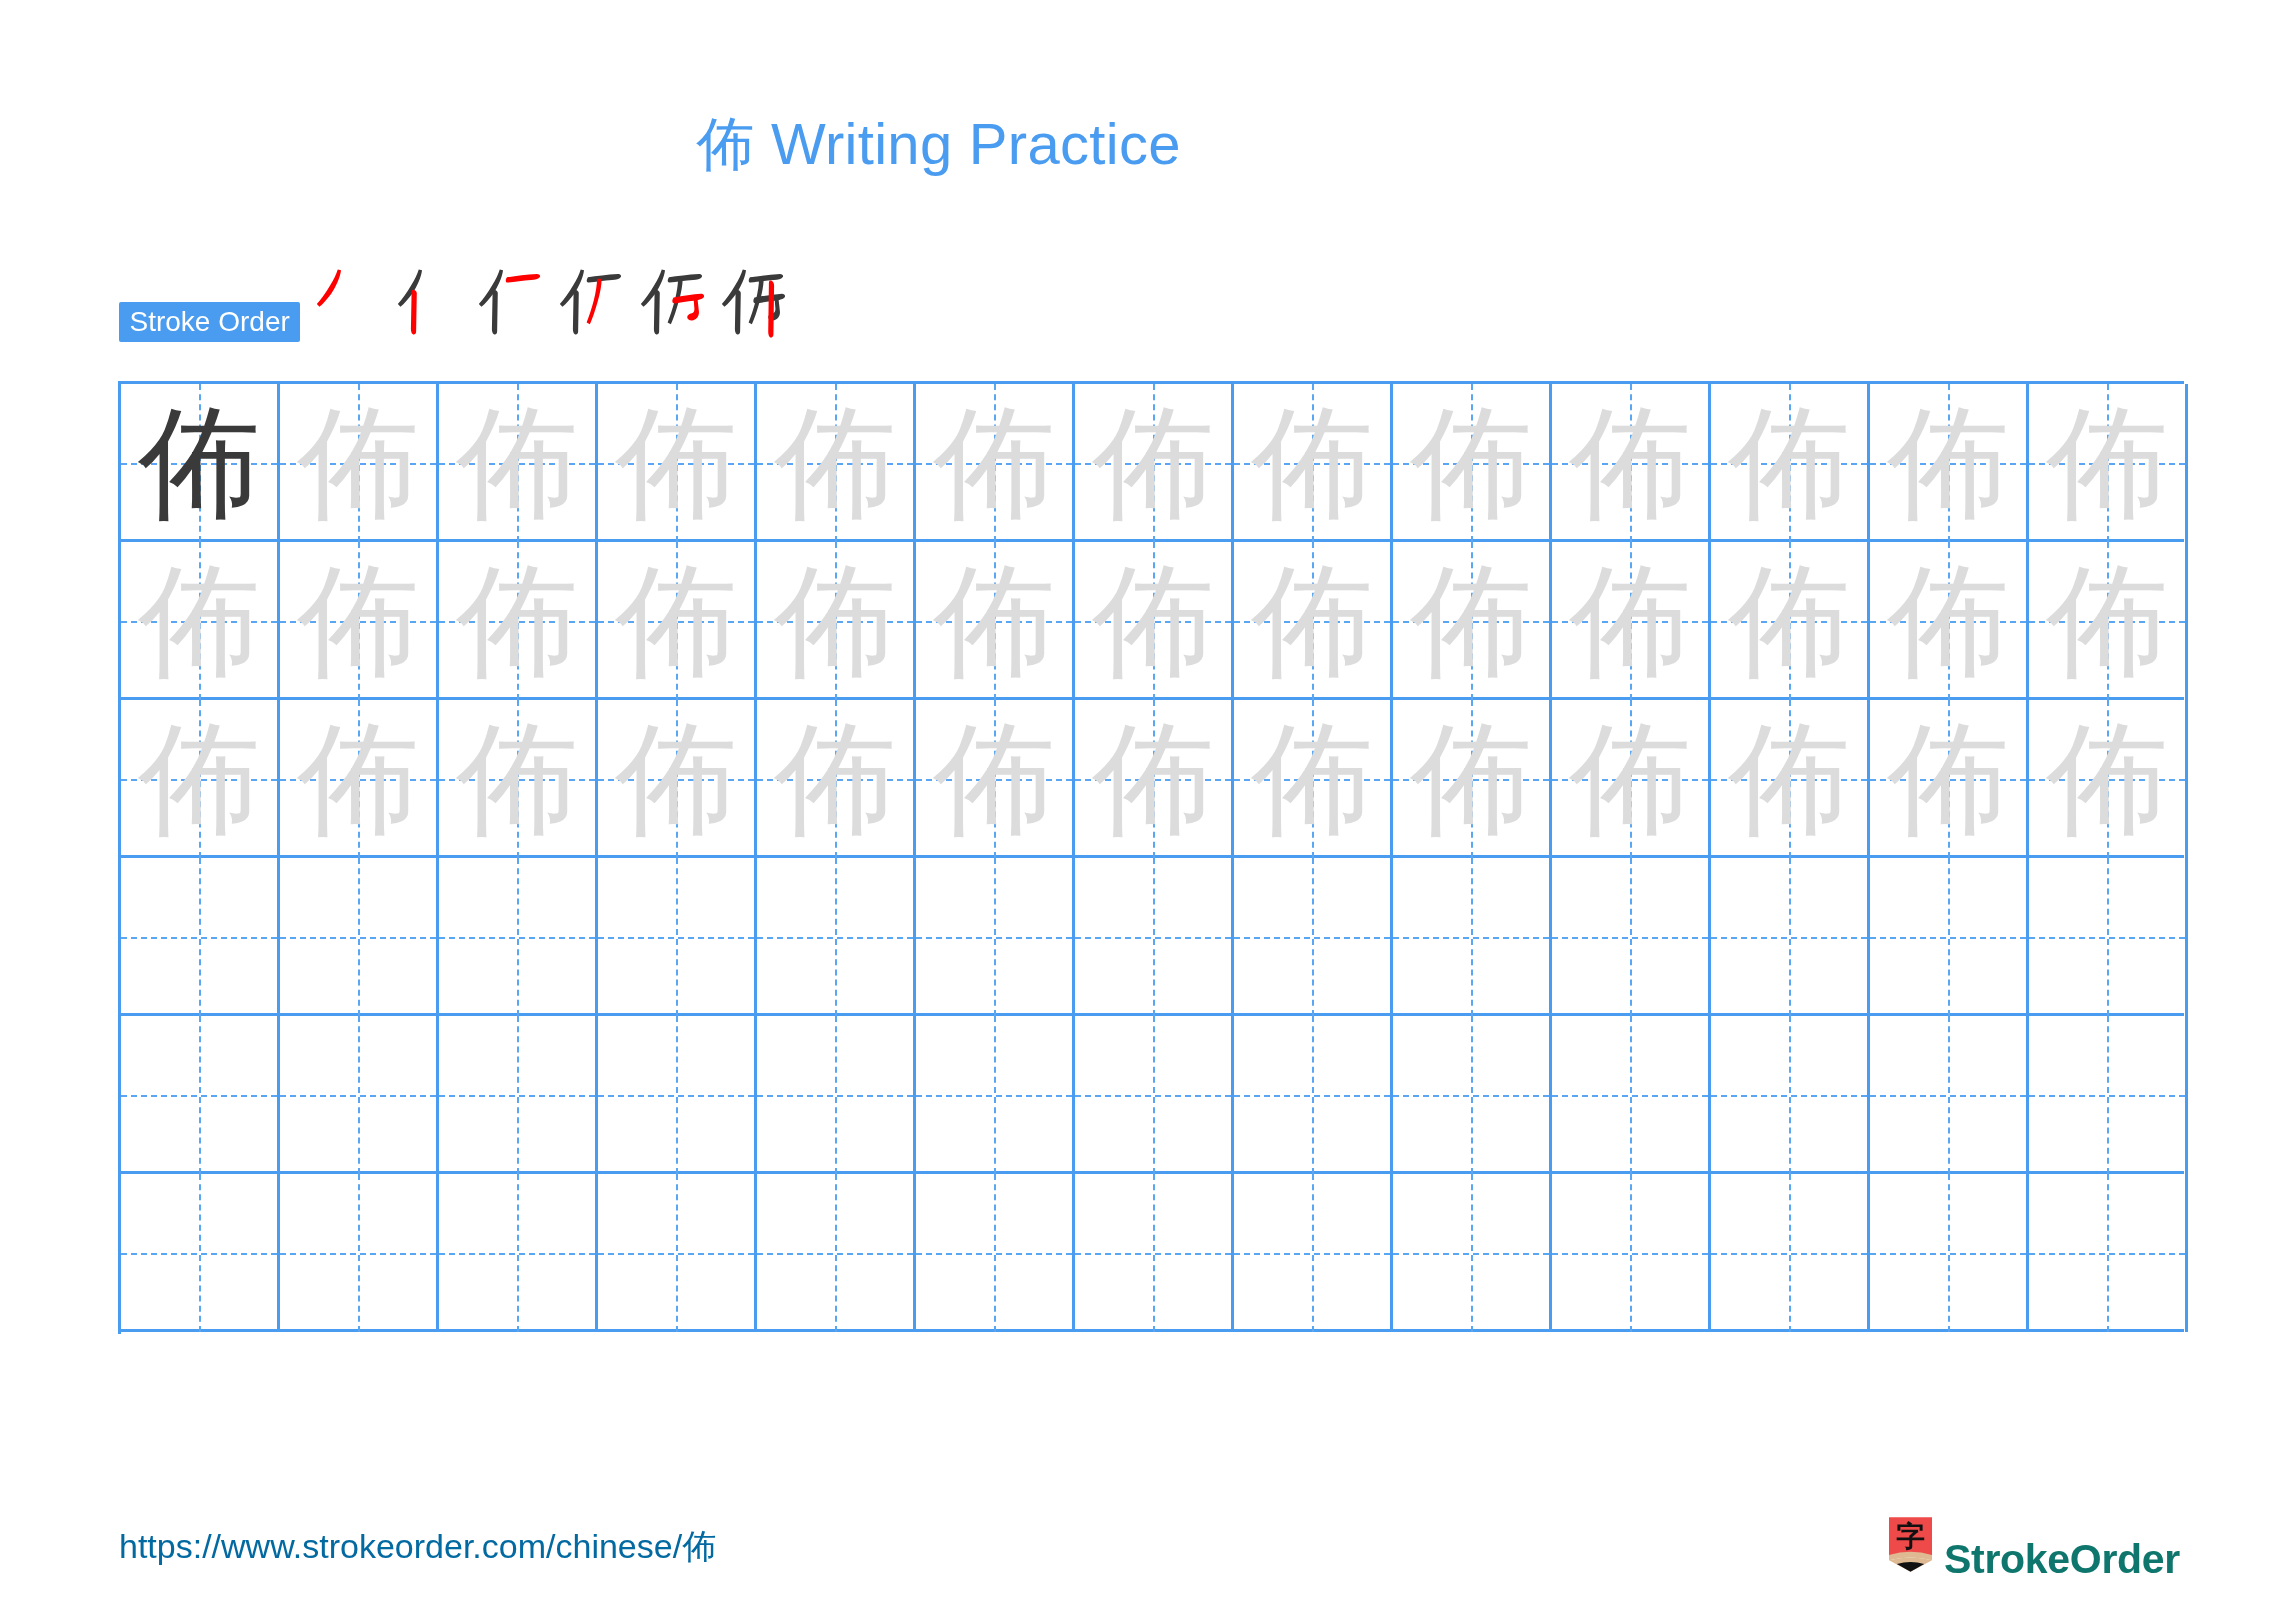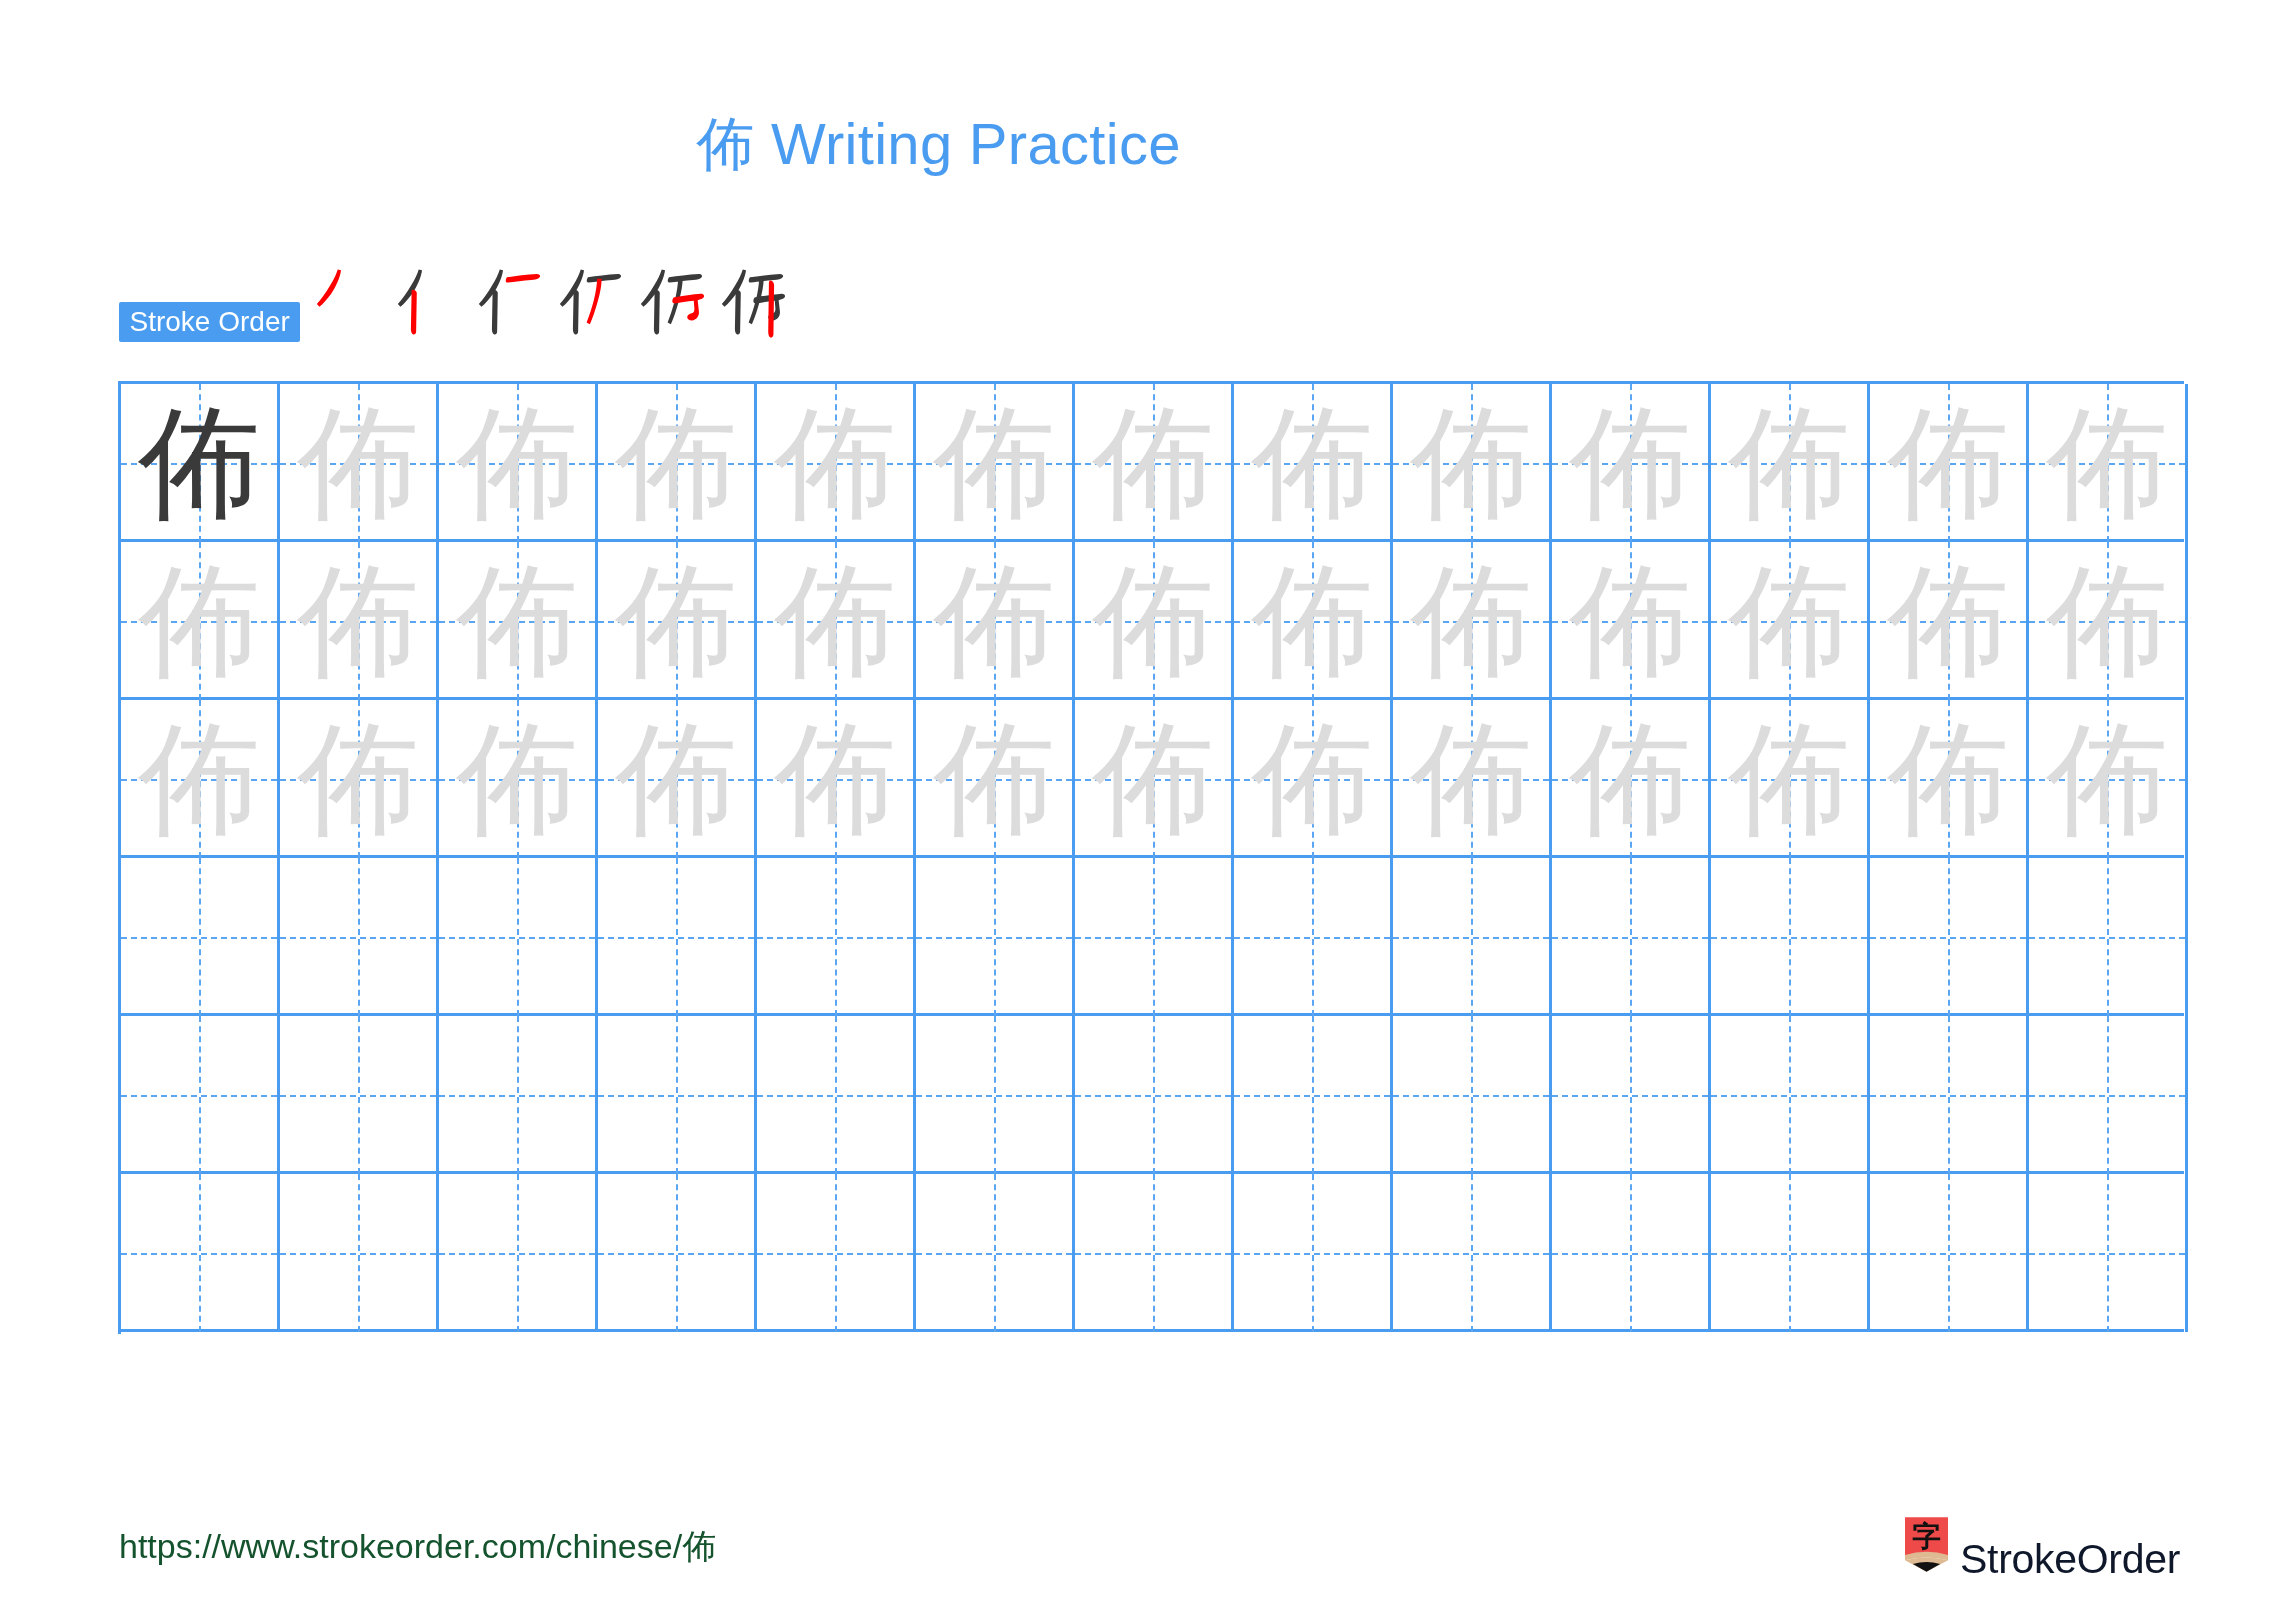--- a/index.html
+++ b/index.html
@@ -120,21 +120,21 @@
   }
   .cell-glyph.dark  { color: #3A3A3A; }
   .cell-glyph.light { color: #DCDCDC; }
   .cell-glyph.blank { color: transparent; }
 
   
   #footer-url {
     position: absolute;
     left: 119px;
     top: 1529px;
-    color: #14532d;
+    color: #0369a1;
     font-size: 34px;
     line-height: 1;
     white-space: nowrap;
     text-decoration: none;
   }
   #footer-brand {
     position: absolute;
     right: 115px;
     top: 1517px;
     display: flex;
@@ -143,22 +143,22 @@
   }
   #brand-mark {
     position: relative;
     width: 43px;
     height: 55px;
     margin-right: 11.8px;
     flex: 0 0 43px;
   }
   #brand-text {
     font-size: 41px;
-    font-weight: normal;
-    color: #0f172a;
+    font-weight: bold;
+    color: #0f766e;
     line-height: 1;
     letter-spacing: -0.3px;
     white-space: nowrap;
     margin-top: 29px;
   }
 </style>
 </head>
 <body>
 
 <div id="page-title"><span class="han">佈</span><span> Writing Practice</span></div>

